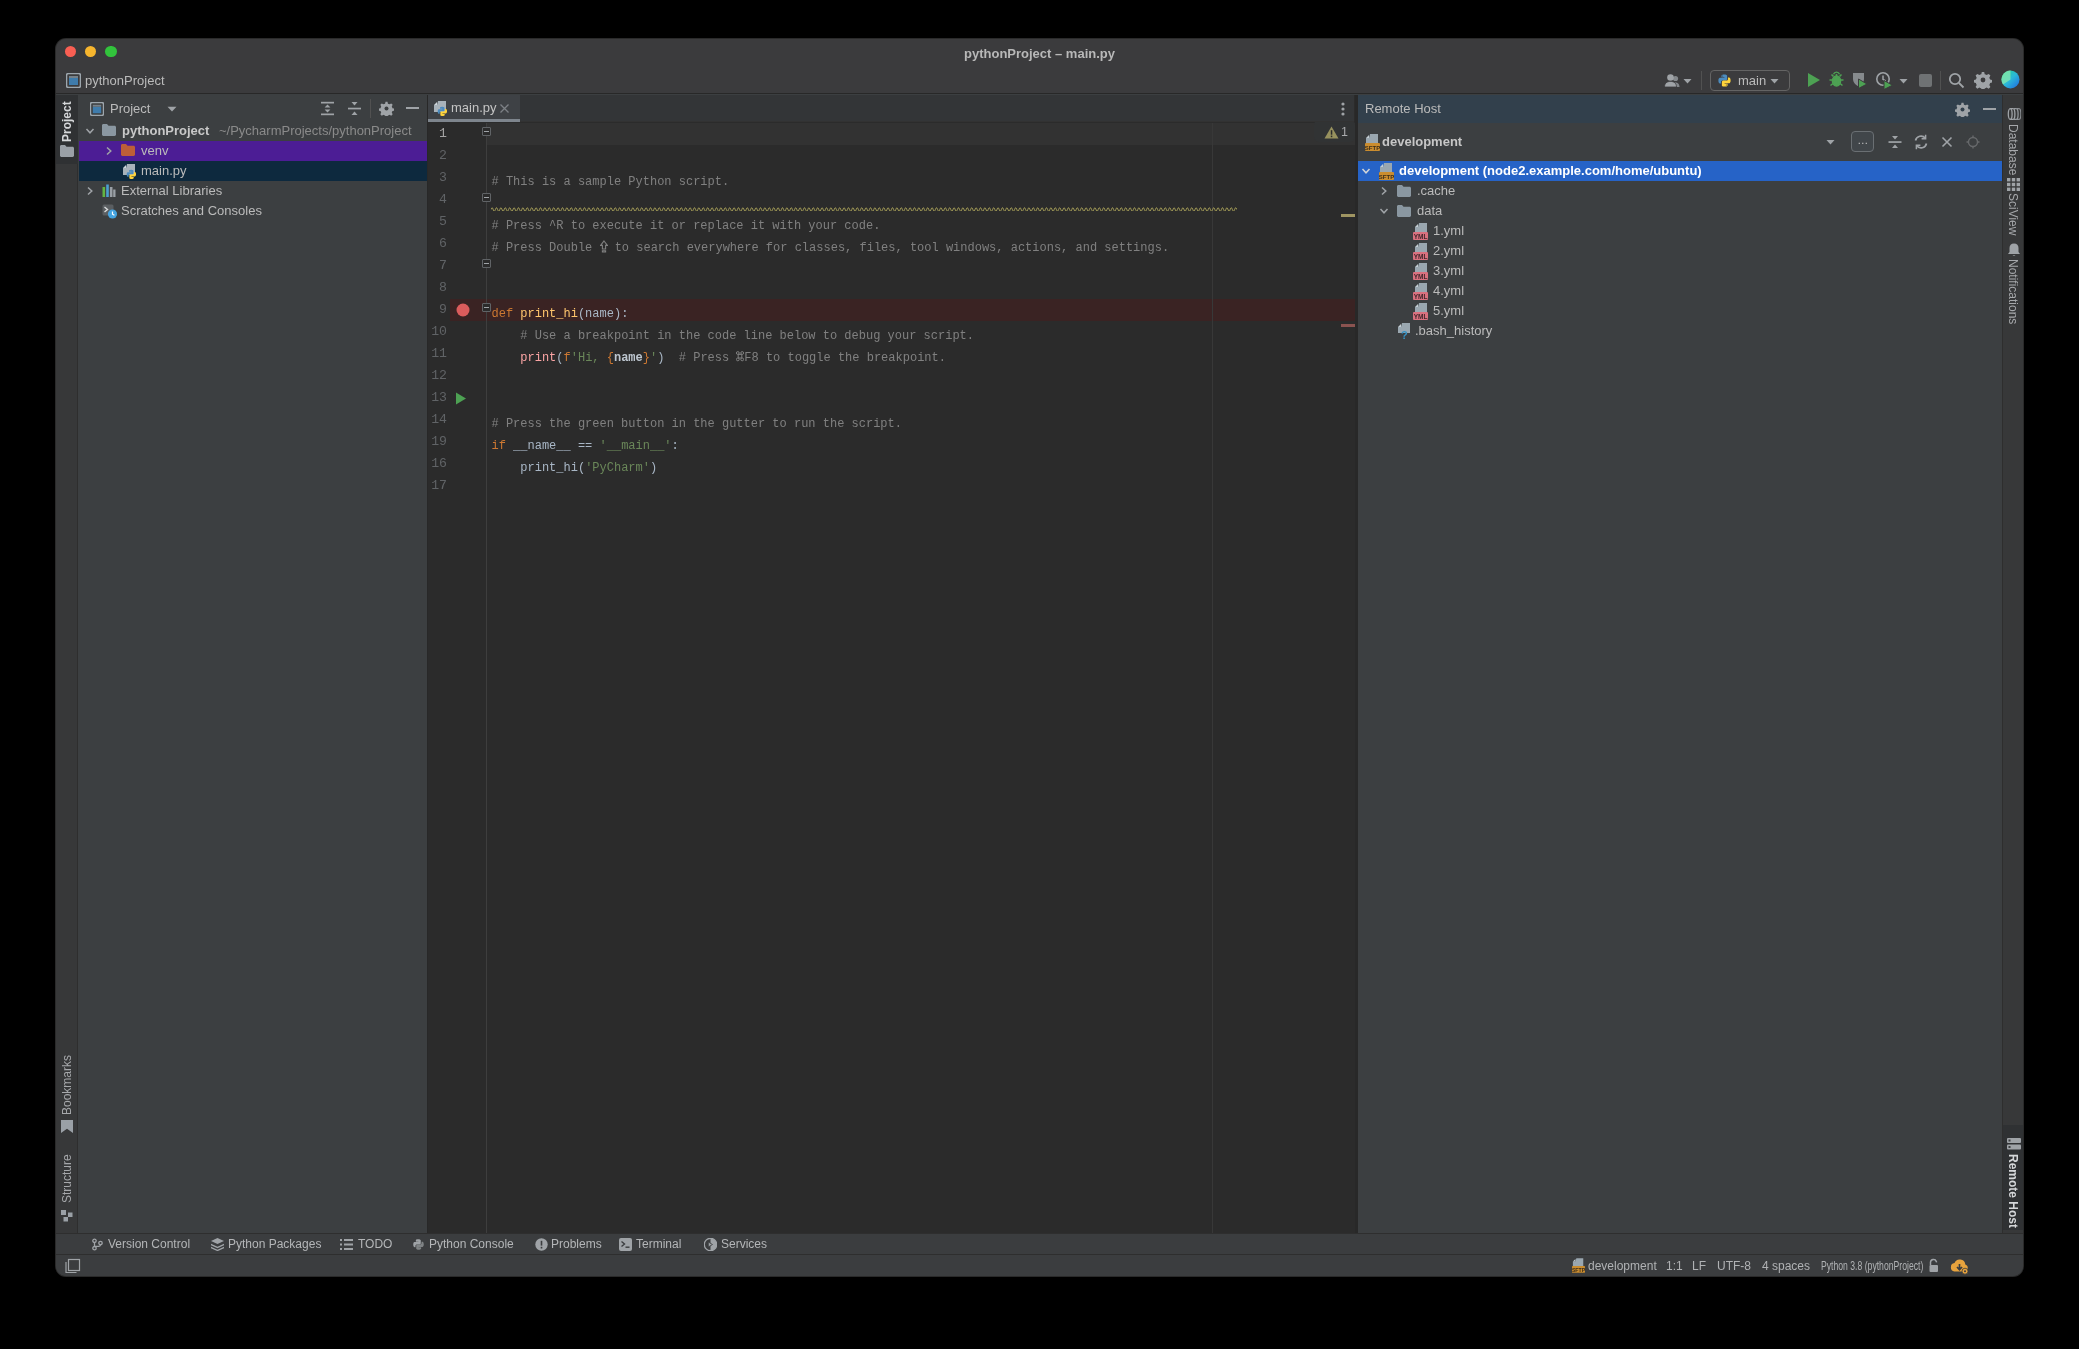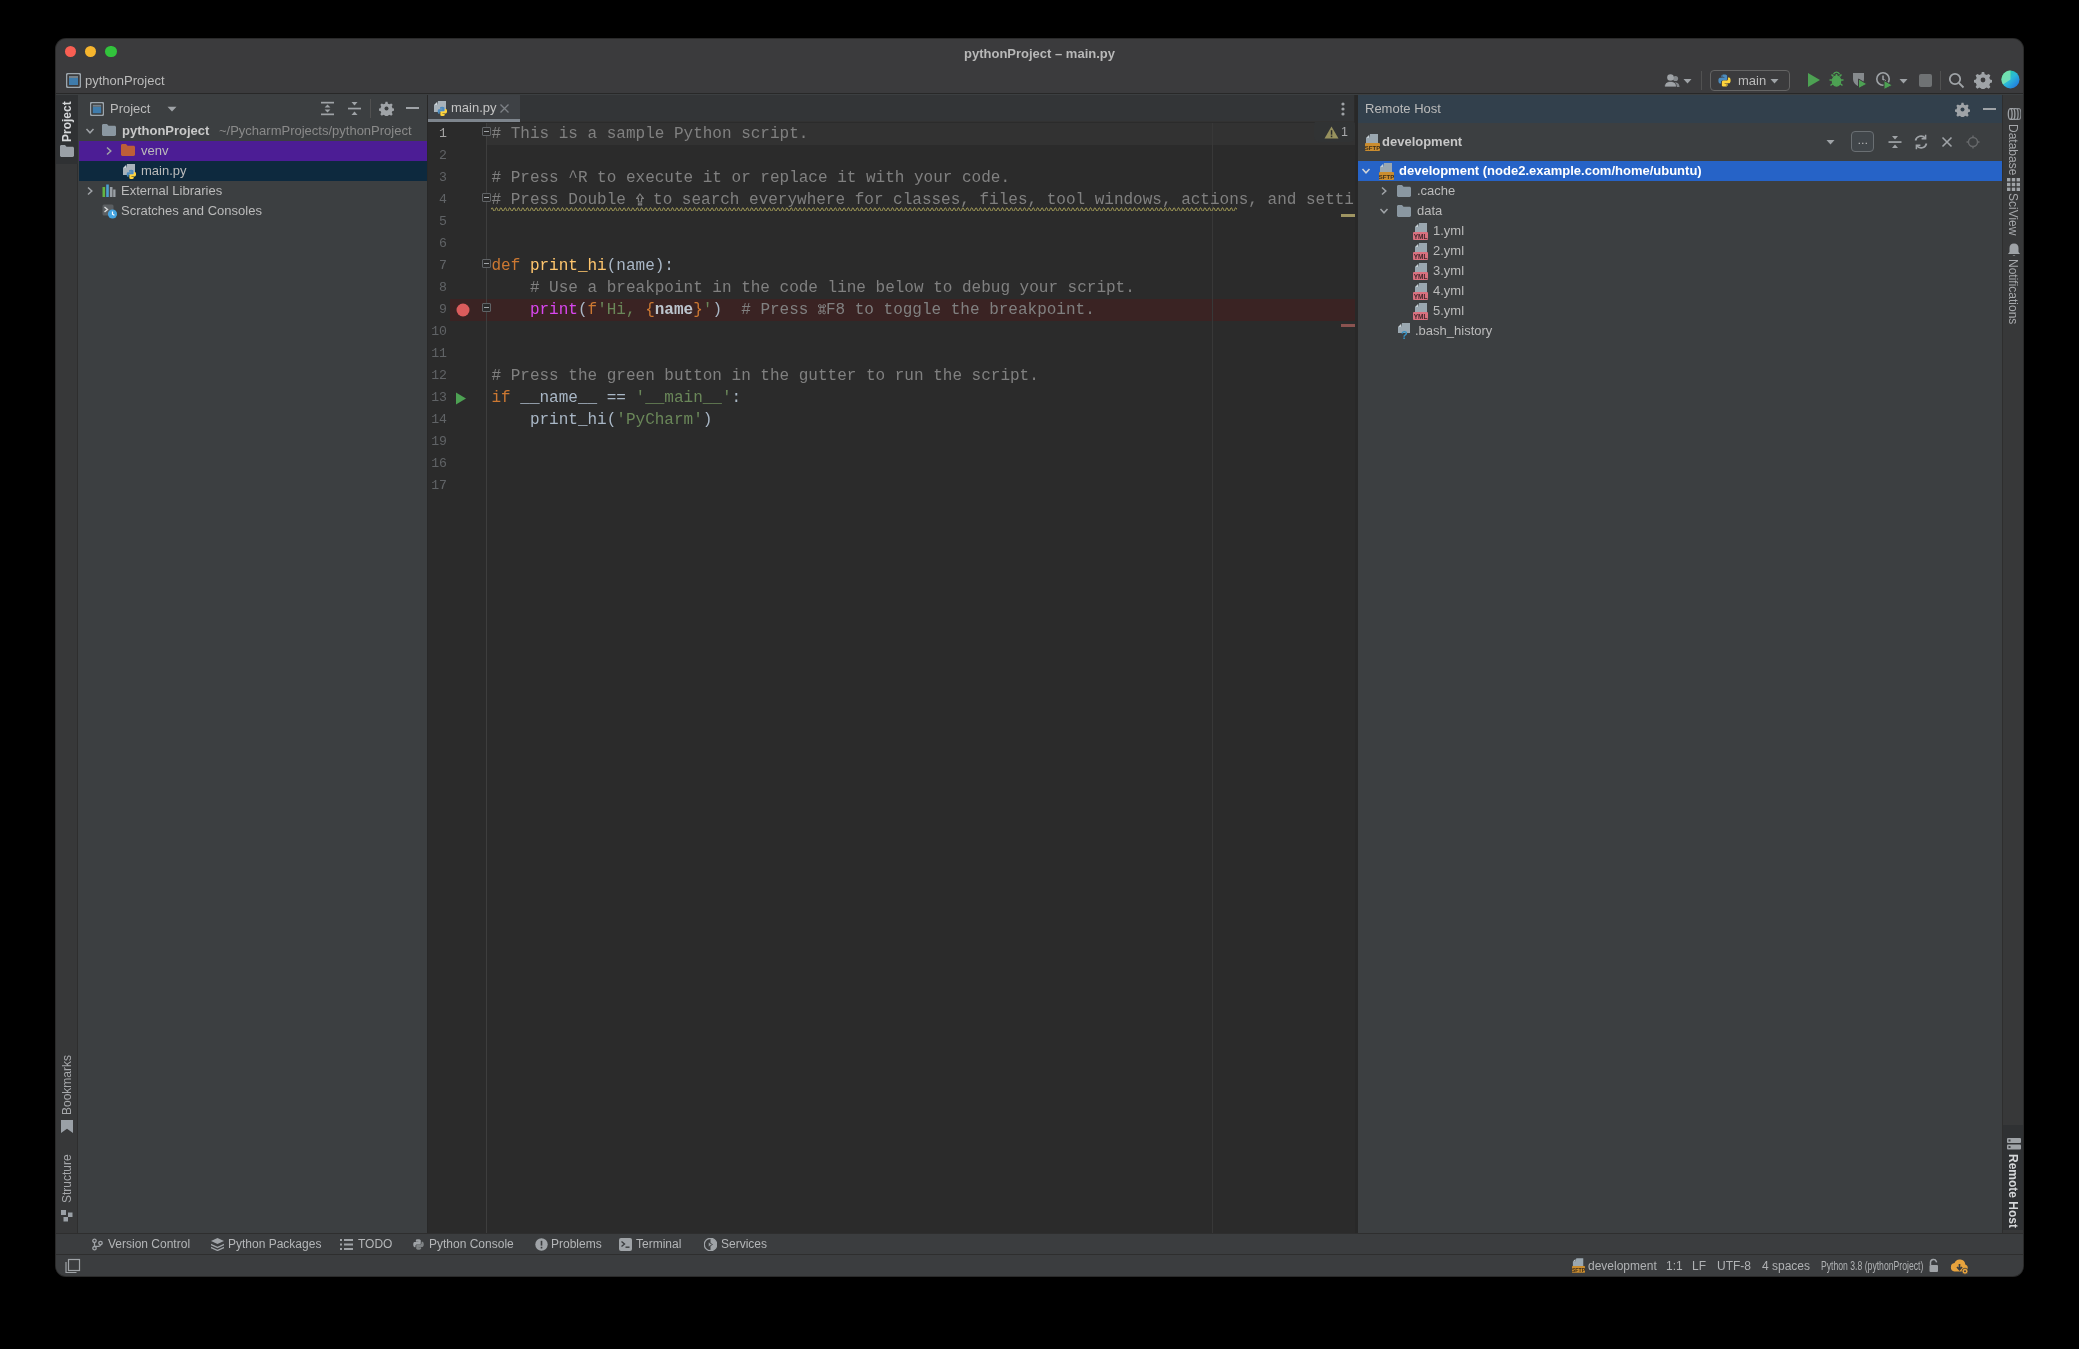--- a/index.html
+++ b/index.html
@@ -28,23 +28,23 @@
   .trow { position:absolute; left:0; width:100%; height:20px; line-height:20px; font-size:13px; color:#bbbbbb; white-space:nowrap; }
   
   #editor { position:absolute; left:372px; top:56px; width:927px; height:1138px; background:#2b2b2b; }
   #pborder { position:absolute; left:371px; top:56px; width:1px; height:1138px; background:#282828; }
   .gsym { display:inline-block; width:7.92px; height:13px; vertical-align:-1.5px; }
   .fold { position:absolute; left:54px; width:9px; height:9px; background:#2b2b2b; border:1px solid #606366; border-radius:1px; }
   .fold:after { content:""; position:absolute; left:1px; top:3px; width:5px; height:1px; background:#9fa3a7; }
   #tabbar { position:absolute; left:0; top:0; width:926px; height:27px; background:#333537; border-bottom:1px solid #323232; }
   #tab1 { position:absolute; left:0; top:0; width:92px; height:27px; background:#3e4145; }
   #tabu { position:absolute; left:0; top:24px; width:92px; height:3px; background:#7e858d; }
-  .cl { position:absolute; left:63.5px; width:926px; height:22px; font-family:"Liberation Mono", monospace; font-size:16px; line-height:22px; white-space:pre; color:#a9b7c6; }
+  .cl { position:absolute; left:63.5px; width:926px; height:22px; font-family:"Liberation Mono", monospace; font-size:12px; line-height:22px; white-space:pre; color:#a9b7c6;margin-top:48px; }
   .ln { position:absolute; width:19px; text-align:right; font-family:"Liberation Mono", monospace; font-size:13.2px; line-height:22px; color:#606366; }
-  .cmt { color:#808080; } .kw { color:#cc7832; } .fn { color:#ffc66d; } .str { color:#6a8759; } .bi { color:#d946ef; }
+  .cmt { color:#808080; } .kw { color:#cc7832; } .fn { color:#ffc66d; } .str { color:#6a8759; } .bi { color:#fca5a5; }
   
   #rborder { position:absolute; left:1299px; top:56px; width:3px; height:1138px; background:#282828; }
   #remote { position:absolute; left:1302px; top:56px; width:644px; height:1138px; background:#3c3f41; }
   #rhead { position:absolute; left:0; top:0; width:644px; height:28px; background:#32404c; }
   
   #rstripe { position:absolute; left:1946px; top:56px; width:21px; height:1138px; background:#373839; border-left:1px solid #2e2e2e; }
   
   #bstripe { position:absolute; left:0; top:1194px; width:100%; height:21px; background:#3b3d3f; border-top:1px solid #2e2e2e; font-size:12px; color:#b4b6b8; }
   #status { position:absolute; left:0; top:1215px; width:100%; height:22px; background:#3b3d3f; border-top:1px solid #2e2e2e; font-size:12px; color:#b0b2b4; }
   .bitem { position:absolute; top:0; height:21px; line-height:21px; }

